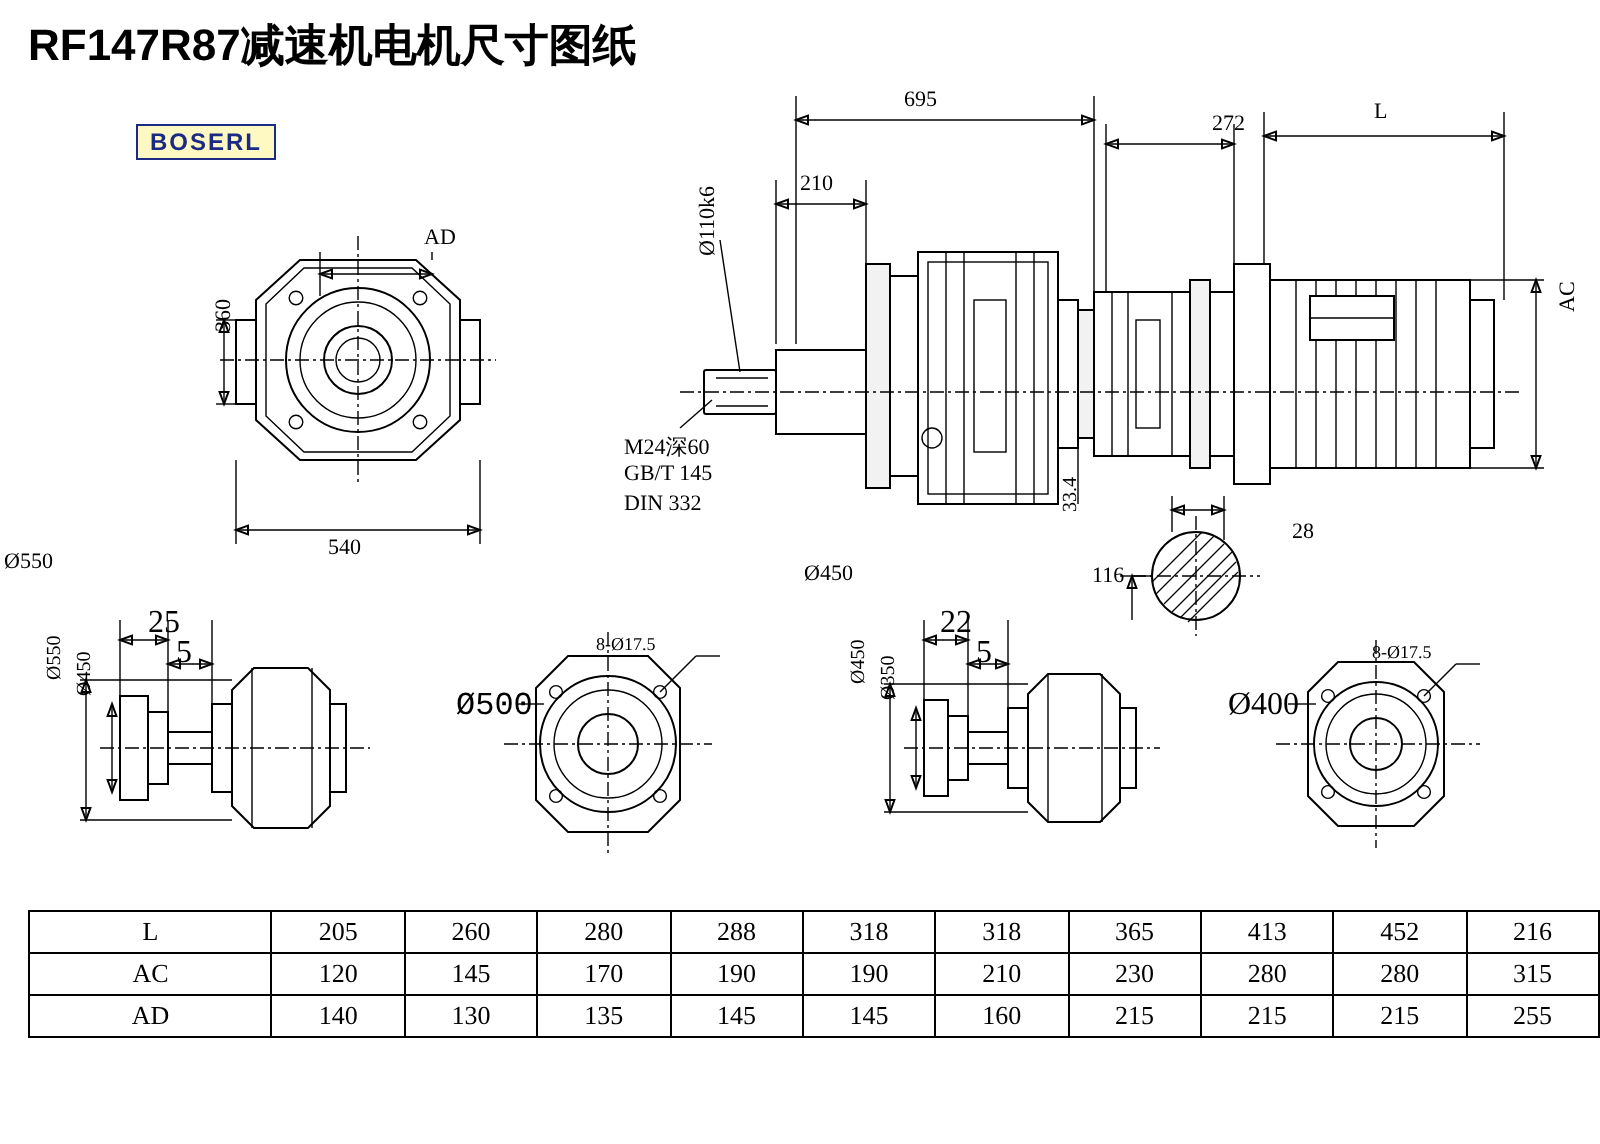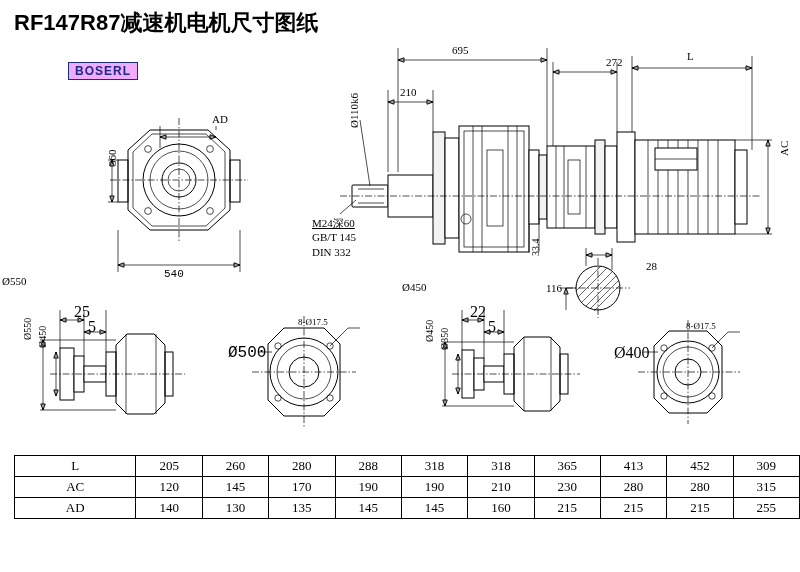--- a/index.html
+++ b/index.html
@@ -16,21 +16,21 @@
     font-family:"Liberation Sans", sans-serif;
     font-weight:bold;font-size:22px;letter-spacing:0px;
   }
 
   
   .logo{
     position:absolute;left:68px;top:62px;
     border:1px solid #1b2a85;color:#1b2a85;
     font-family:"Liberation Sans", sans-serif;
     font-size:12px;font-weight:bold;letter-spacing:1px;
-    padding:1px 6px;background:#f0abfc;
+    padding:1px 6px;background:#fef9c3;
   }
 
   
   .lbl{position:absolute;font-family:"Liberation Serif", serif;font-size:11px;white-space:nowrap;text-align:center;}
   .lbl.s{font-size:16px;}
   .lbl.xs{font-size:9px;}
   .vlbl{position:absolute;font-family:"Liberation Serif", serif;font-size:11px;white-space:nowrap;
         transform:rotate(-90deg);transform-origin:left top;}
   .vlbl.s{font-size:10px;}
 
@@ -299,21 +299,21 @@
 
   <div class="lbl" style="left:452px;top:44px;">695</div>
   <div class="lbl" style="left:572px;top:56px;margin-left:34px;">272</div>
   <div class="lbl" style="left:687px;top:50px;">L</div>
   <div class="lbl" style="left:400px;top:86px;">210</div>
   <div class="vlbl" style="left:348px;top:128px;">Ø110k6</div>
   <div class="vlbl s" style="left:530px;top:256px;">33.4</div>
   <div class="vlbl" style="left:778px;top:156px;">AC</div>
   <div class="lbl" style="left:212px;top:113px;">AD</div>
   <div class="vlbl" style="left:106px;top:166px;">360</div>
-  <div class="lbl" style="left:164px;top:268px;font-family:Liberation Mono, monospace;">540</div>
+  <div class="lbl" style="left:164px;top:268px;">540</div>
   <div class="lbl" style="left:646px;top:237px;margin-top:23px;">28</div>
   <div class="lbl" style="left:546px;top:282px;">116</div>
 
   <div class="lbl" style="left:2px;top:275px;">Ø550</div>
   <div class="lbl" style="left:402px;top:281px;">Ø450</div>
 
   <div class="lbl s" style="left:74px;top:303px;">25</div>
   <div class="lbl s" style="left:88px;top:318px;">5</div>
   <div class="vlbl s" style="left:22px;top:340px;">Ø550</div>
   <div class="vlbl s" style="left:37px;top:348px;">Ø450</div>
@@ -322,38 +322,38 @@
   <div class="lbl xs" style="left:298px;top:317px;">8-Ø17.5</div>
 
   <div class="lbl s" style="left:470px;top:303px;">22</div>
   <div class="lbl s" style="left:488px;top:318px;">5</div>
   <div class="vlbl s" style="left:424px;top:342px;">Ø450</div>
   <div class="vlbl s" style="left:439px;top:350px;">Ø350</div>
 
   <div class="lbl s" style="left:614px;top:344px;">Ø400</div>
   <div class="lbl xs" style="left:686px;top:321px;">8-Ø17.5</div>
 
-  <div class="lbl" style="left:312px;top:216px;text-decoration:underline;">M24深60</div>
+  <div class="lbl" style="left:312px;top:216px;">M24深60</div>
   <div class="lbl" style="left:312px;top:231px;">GB/T 145</div>
   <div class="lbl" style="left:312px;top:246px;">DIN 332</div>
 
   <table class="spec">
     <tbody>
       <tr>
         <td class="head">L</td>
         <td class="val">205</td>
         <td class="val">260</td>
         <td class="val">280</td>
         <td class="val">288</td>
         <td class="val">318</td>
         <td class="val">318</td>
         <td class="val">365</td>
         <td class="val">413</td>
         <td class="val">452</td>
-        <td class="val">309</td>
+        <td class="val">216</td>
       </tr>
       <tr>
         <td class="head">AC</td>
         <td class="val">120</td>
         <td class="val">145</td>
         <td class="val">170</td>
         <td class="val">190</td>
         <td class="val">190</td>
         <td class="val">210</td>
         <td class="val">230</td>

